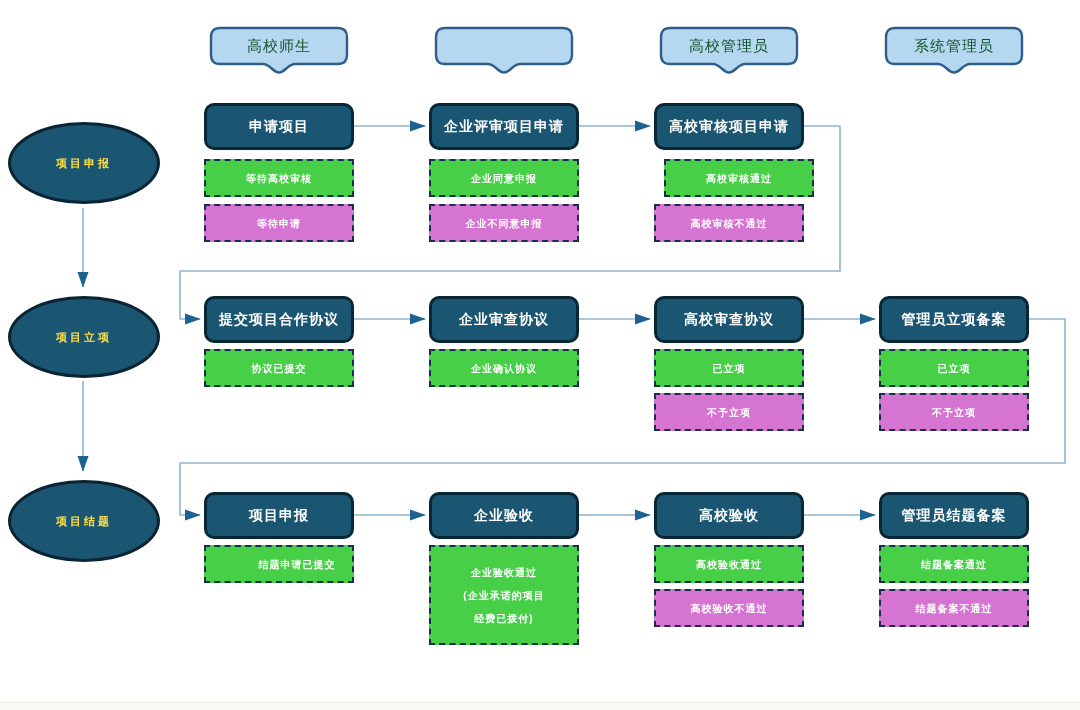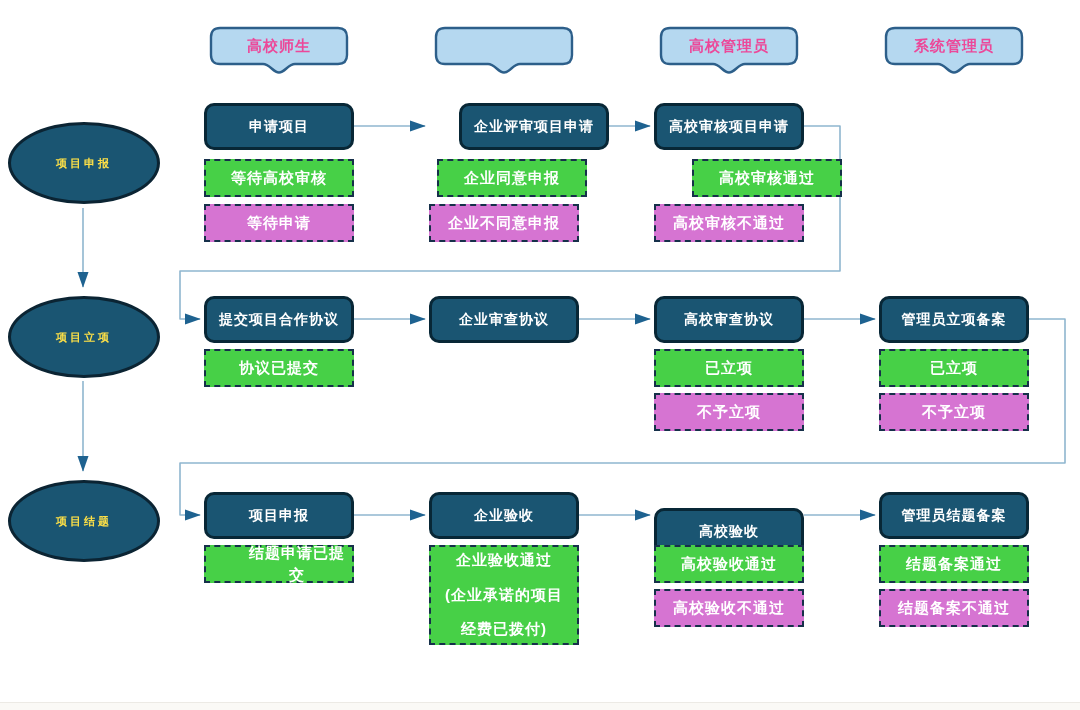--- a/index.html
+++ b/index.html
@@ -7,21 +7,21 @@
     position:relative; width:1080px; height:710px; background:#ffffff;
     font-family:"Liberation Sans","DejaVu Sans",sans-serif; overflow:hidden;
   }
   .connectors { position:absolute; left:0; top:0; pointer-events:none; }
 
   .lane-header { position:absolute; width:140px; height:50px; }
   .lane-header svg { position:absolute; left:0; top:0; width:140px; height:50px; }
   .lane-header .lbl {
     position:absolute; left:0; right:0; top:2px; height:36px;
     display:flex; align-items:center; justify-content:center;
-    font-size:15px; font-weight:bold; color:#ec4899; letter-spacing:1px;
+    font-size:15px; font-weight:normal; color:#14532d; letter-spacing:1px;
   }
 
   .phase {
     position:absolute; left:8px; width:152px; height:82px; box-sizing:border-box;
     background:#1a5572; border:3px solid #0b2433; border-radius:50%;
     display:flex; align-items:center; justify-content:center;
     color:#fde047; font-size:11px; font-weight:bold; letter-spacing:3px;
   }
 
   .proc {
@@ -29,21 +29,21 @@
     background:#1a5572; border:3px solid #082736; border-radius:10px;
     display:flex; align-items:center; justify-content:center;
     color:#ffffff; font-size:14px; font-weight:bold; letter-spacing:1px;
     text-align:center;
   }
 
   .status {
     position:absolute; width:150px; height:38px; box-sizing:border-box;
     border:2px dashed #16304a;
     display:flex; align-items:center; justify-content:center;
-    color:#ffffff; font-size:15px; font-weight:bold; letter-spacing:1px;
+    color:#ffffff; font-size:10px; font-weight:bold; letter-spacing:1px;
     white-space:pre-line; text-align:center; line-height:1.5;
   }
   .status.green   { background:#47d047; }
   .status.magenta { background:#d674d2;text-align:right; }
   .status.tall    { height:100px; line-height:2.3; }
 
   .bottom-strip {
     position:absolute; left:0; right:0; top:702px; height:8px;
     background:#faf9f6; border-top:1px solid #eceae5;
   }
@@ -103,50 +103,51 @@
   </div>
 
   <div class="phase" style="top:122px;">项目申报</div>
   <div class="phase" style="top:296px;">项目立项</div>
   <div class="phase" style="top:480px;">项目结题</div>
 
   <div class="proc" style="left:204px; top:103px;">申请项目</div>
   <div class="status green" style="left:204px; top:159px;">等待高校审核</div>
   <div class="status magenta" style="left:204px; top:204px;">等待申请</div>
 
-  <div class="proc" style="left:429px; top:103px;margin-left:30px;">企业评审项目申请</div>
-  <div class="status green" style="left:429px; top:159px;margin-left:8px;">企业同意申报</div>
+  <div class="proc" style="left:429px; top:103px;">企业评审项目申请</div>
+  <div class="status green" style="left:429px; top:159px;">企业同意申报</div>
   <div class="status magenta" style="left:429px; top:204px;">企业不同意申报</div>
 
   <div class="proc" style="left:654px; top:103px;">高校审核项目申请</div>
-  <div class="status green" style="left:692px; top:159px;">高校审核通过</div>
+  <div class="status green" style="left:664px; top:159px;">高校审核通过</div>
   <div class="status magenta" style="left:654px; top:204px;">高校审核不通过</div>
 
   <div class="proc" style="left:204px; top:296px;">提交项目合作协议</div>
   <div class="status green" style="left:204px; top:349px;">协议已提交</div>
 
   <div class="proc" style="left:429px; top:296px;">企业审查协议</div>
+  <div class="status green" style="left:429px; top:349px;">企业确认协议</div>
 
   <div class="proc" style="left:654px; top:296px;">高校审查协议</div>
   <div class="status green" style="left:654px; top:349px;">已立项</div>
   <div class="status magenta" style="left:654px; top:393px;">不予立项</div>
 
   <div class="proc" style="left:879px; top:296px;">管理员立项备案</div>
   <div class="status green" style="left:879px; top:349px;">已立项</div>
   <div class="status magenta" style="left:879px; top:393px;">不予立项</div>
 
   <div class="proc" style="left:204px; top:492px;">项目申报</div>
   <div class="status green" style="left:204px; top:545px;padding-left:36px;">结题申请已提交</div>
 
   <div class="proc" style="left:429px; top:492px;">企业验收</div>
   <div class="status green tall" style="left:429px; top:545px;">企业验收通过
 (企业承诺的项目
 经费已拨付)</div>
 
-  <div class="proc" style="left:654px; top:492px;margin-top:16px;">高校验收</div>
+  <div class="proc" style="left:654px; top:492px;">高校验收</div>
   <div class="status green" style="left:654px; top:545px;">高校验收通过</div>
   <div class="status magenta" style="left:654px; top:589px;">高校验收不通过</div>
 
   <div class="proc" style="left:879px; top:492px;">管理员结题备案</div>
   <div class="status green" style="left:879px; top:545px;">结题备案通过</div>
   <div class="status magenta" style="left:879px; top:589px;">结题备案不通过</div>
 
   <div class="bottom-strip"></div>
 </div>
 

